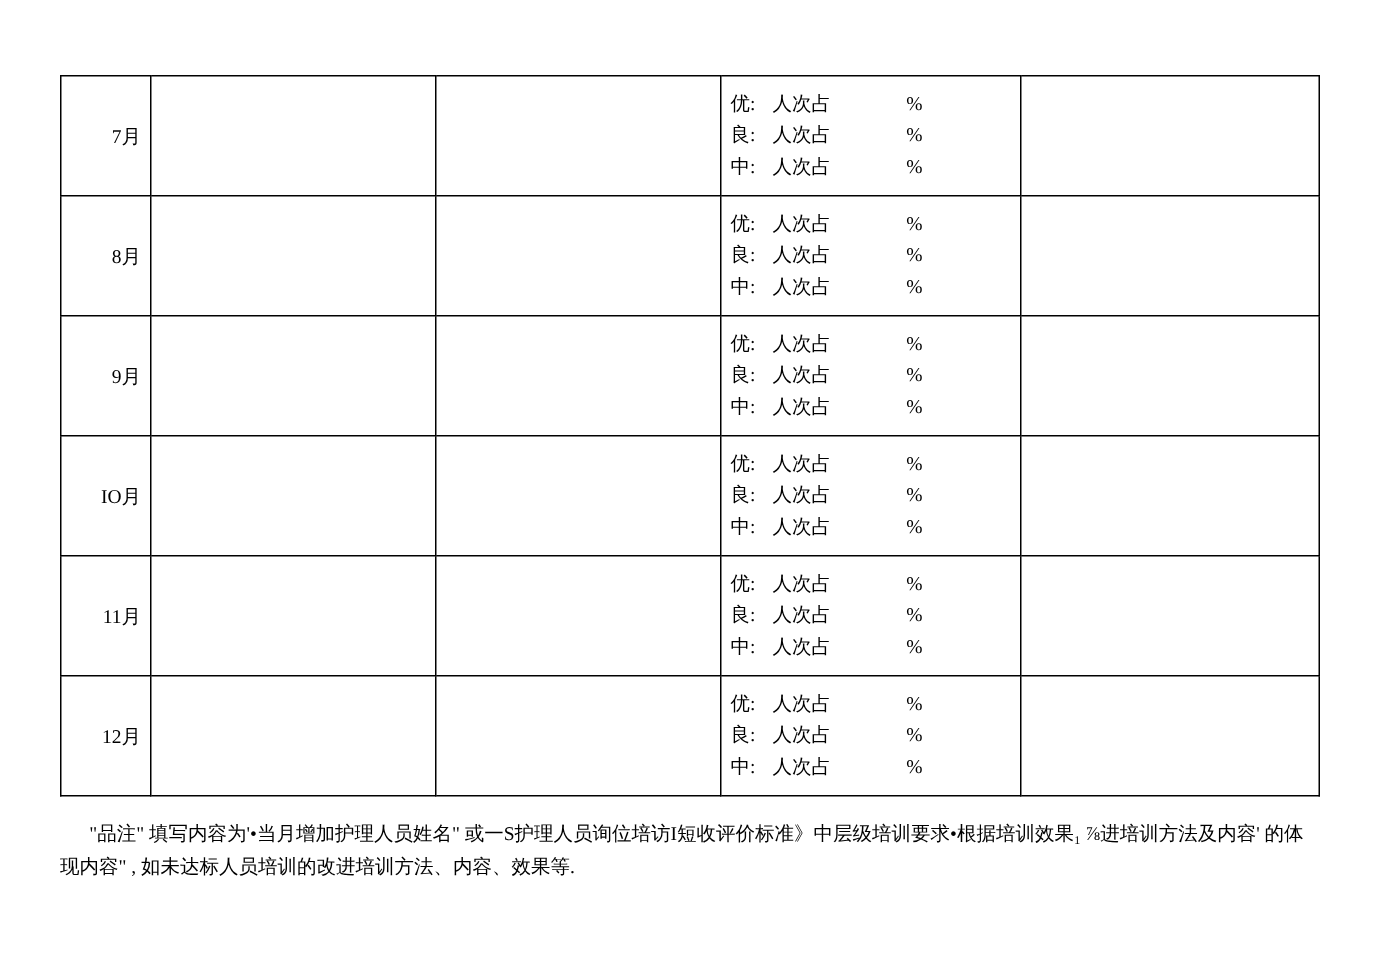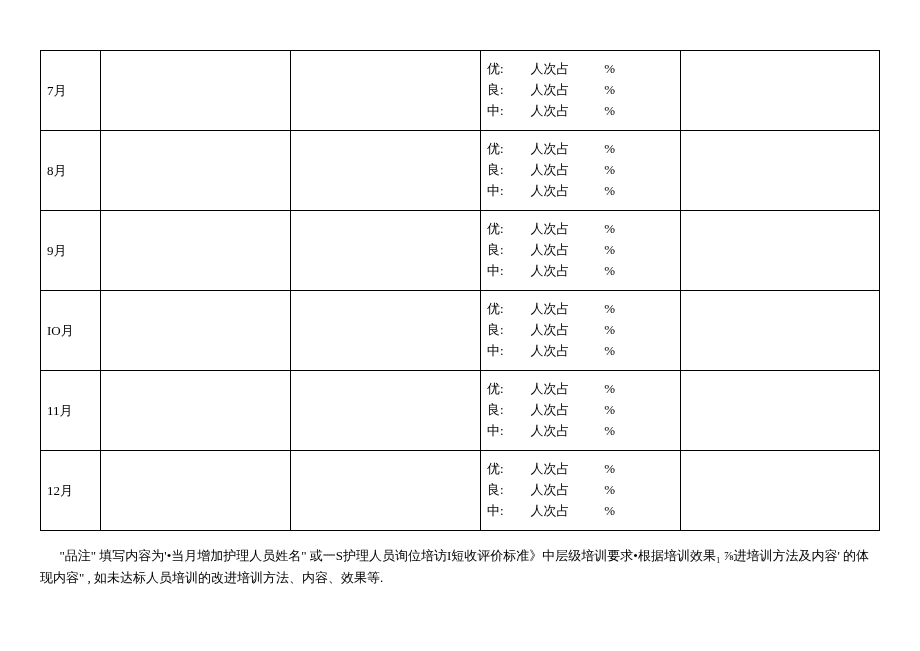--- a/index.html
+++ b/index.html
@@ -21,31 +21,31 @@
       width: 100%;
       table-layout: fixed;
     }
     .tbl td {
       border: 1px solid #000;
       vertical-align: middle;
       padding: 4px 6px;
       height: 80px;
       overflow: hidden;
     }
-    .col-month { width: 60px; text-align: left; }
+    .col-month { width: 60px; text-align: right; }
     .col-blank1 { width: 190px; }
     .col-blank2 { width: 190px; }
     .col-rating { width: 200px; }
     .col-blank3 { width: auto; }
     .rating-line {
       display: flex;
       line-height: 1.6;
     }
     .rating-label { flex: 0 0 28px; }
-    .rating-mid   { flex: 0 0 70px; text-align: center; }
+    .rating-mid   { flex: 0 0 70px; }
     .rating-pct   { flex: 0 0 30px; text-align: right; }
     .footnote {
       padding: 14px 40px 0 40px;
       font-size: 13px;
       line-height: 1.7;
       text-indent: 1.5em;
     }
   </style>
 </head>
 <body>

